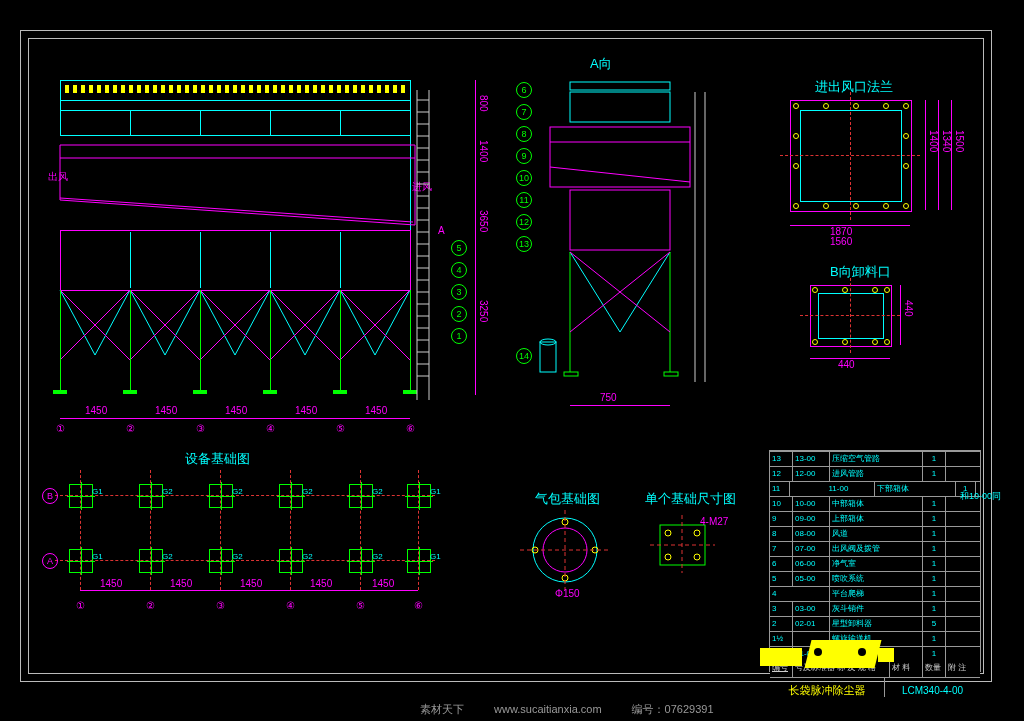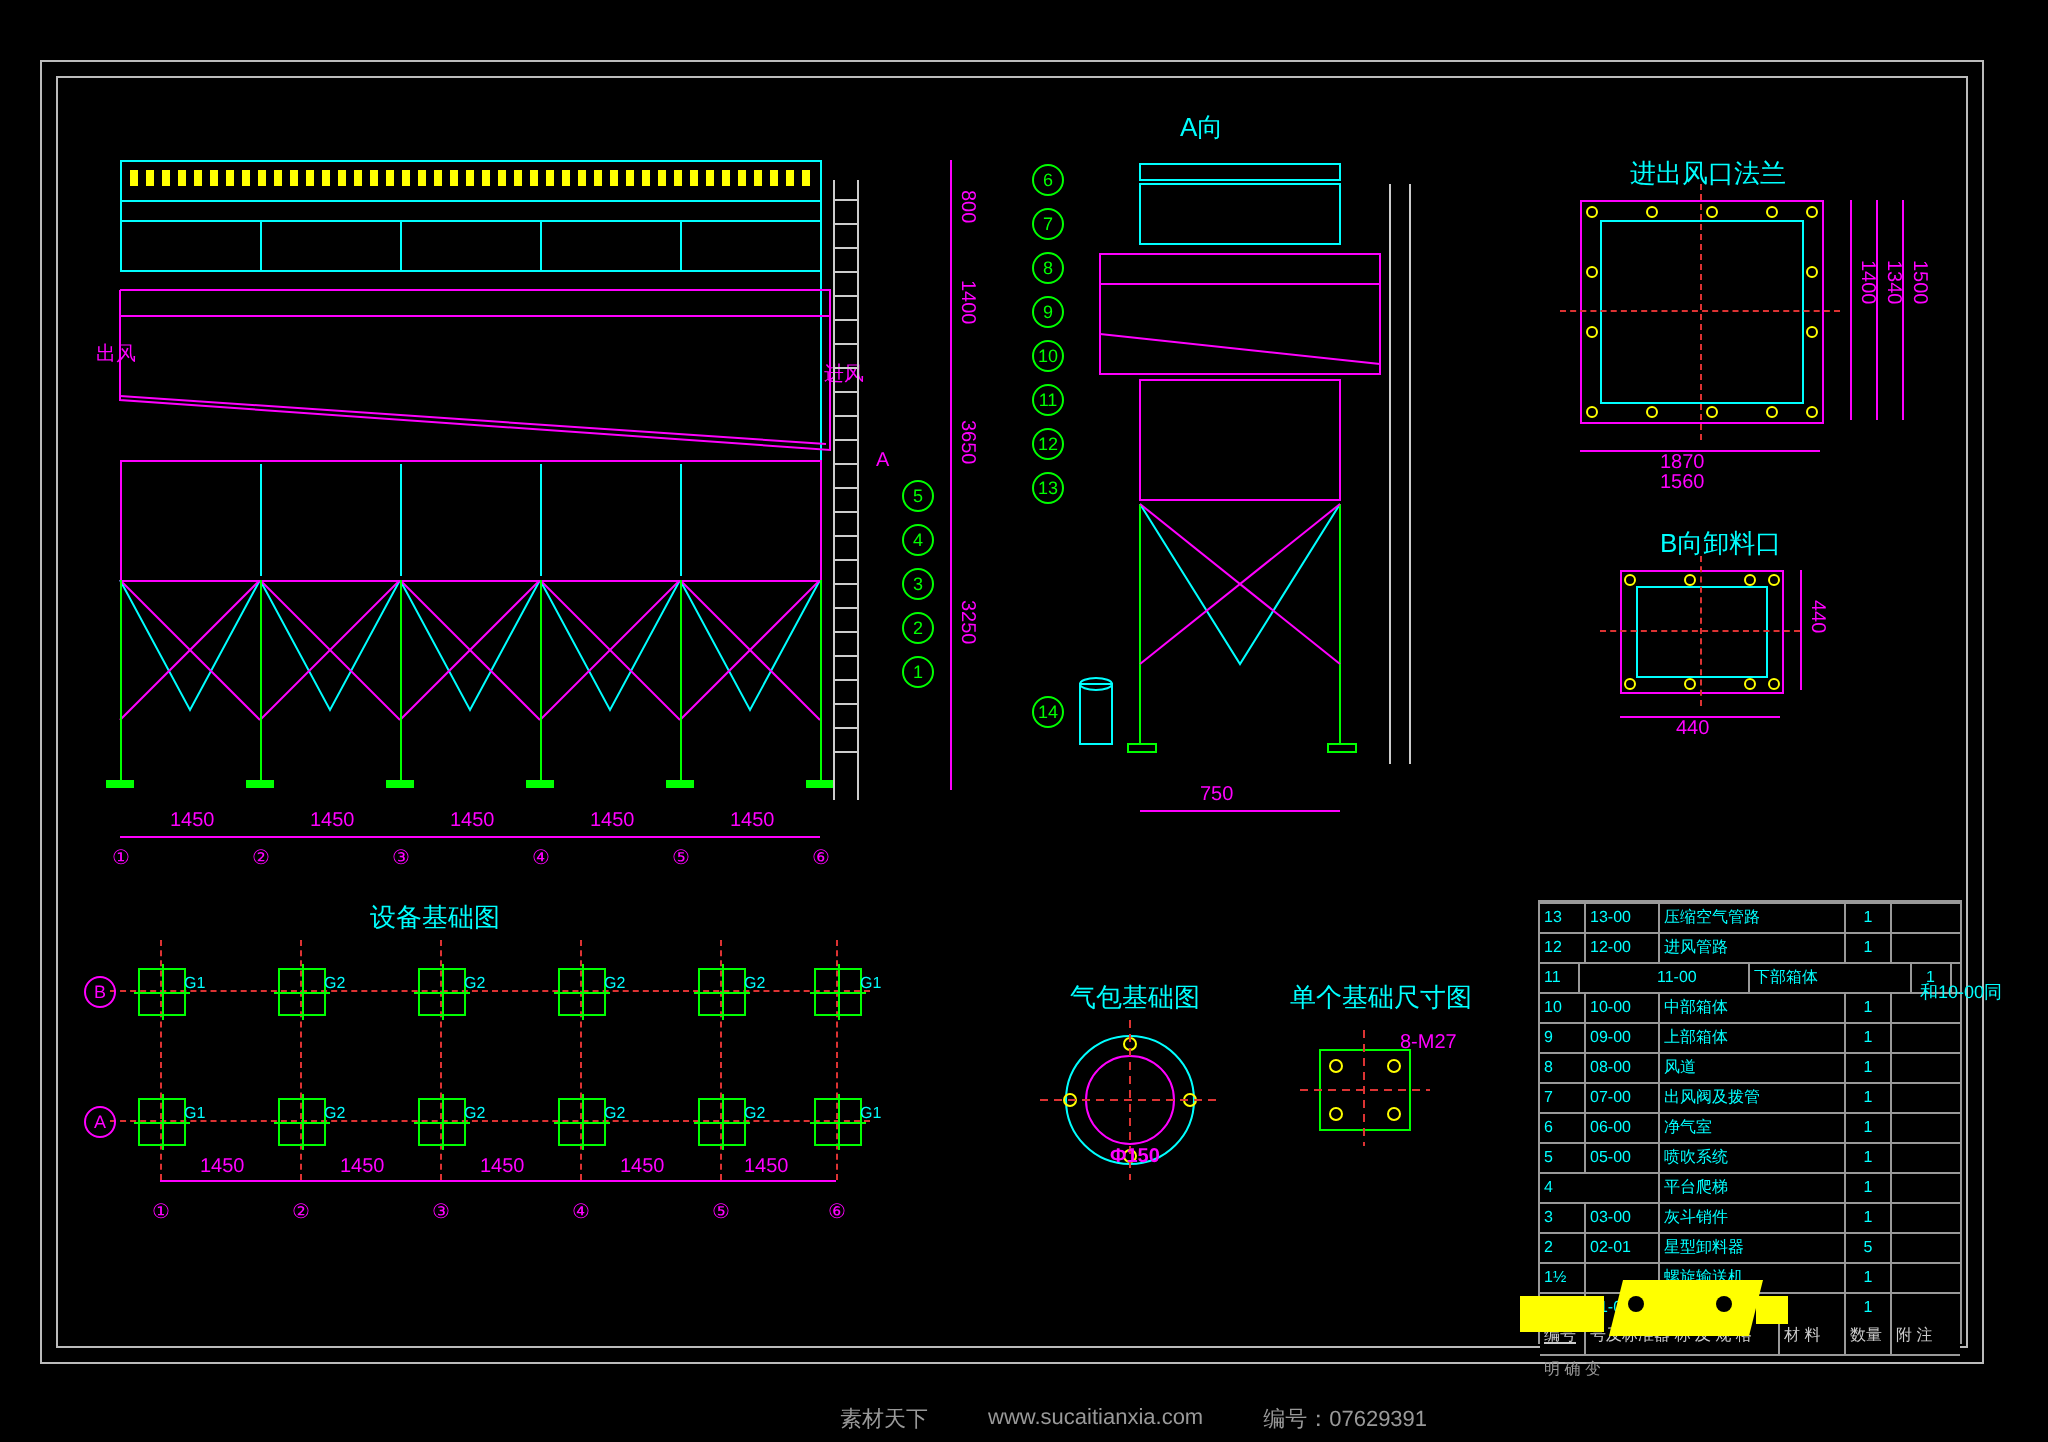--- a/index.html
+++ b/index.html
@@ -413,35 +413,35 @@
   <svg style="position:absolute; left:520px; top:510px; width:90px; height:80px;">
     <circle cx="45" cy="40" r="32" fill="none" stroke="#0ff"></circle>
     <circle cx="45" cy="40" r="22" fill="none" stroke="#f0f"></circle>
     <circle cx="45" cy="12" r="3" fill="none" stroke="#ff0"></circle>
     <circle cx="75" cy="40" r="3" fill="none" stroke="#ff0"></circle>
     <circle cx="45" cy="68" r="3" fill="none" stroke="#ff0"></circle>
     <circle cx="15" cy="40" r="3" fill="none" stroke="#ff0"></circle>
     <line x1="0" y1="40" x2="90" y2="40" stroke="#d33" stroke-dasharray="4 3"></line>
     <line x1="45" y1="0" x2="45" y2="80" stroke="#d33" stroke-dasharray="4 3"></line>
   </svg>
-  <span class="label mag" style="left:555px; top:573px;font-weight:bold;">Φ150</span>
+  <span class="label mag" style="left:555px; top:588px;">Φ150</span>
 </div>
 
 <div>
   <span class="section-title" style="left:645px; top:490px;">单个基础尺寸图</span>
   <svg style="position:absolute; left:650px; top:515px; width:70px; height:60px;">
     <rect x="10" y="10" width="45" height="40" fill="none" stroke="#0f0"></rect>
     <circle cx="18" cy="18" r="3" fill="none" stroke="#ff0"></circle>
     <circle cx="47" cy="18" r="3" fill="none" stroke="#ff0"></circle>
     <circle cx="18" cy="42" r="3" fill="none" stroke="#ff0"></circle>
     <circle cx="47" cy="42" r="3" fill="none" stroke="#ff0"></circle>
     <line x1="0" y1="30" x2="65" y2="30" stroke="#d33" stroke-dasharray="4 3"></line>
     <line x1="32" y1="0" x2="32" y2="58" stroke="#d33" stroke-dasharray="4 3"></line>
   </svg>
-  <span class="label mag" style="left:700px; top:516px;">8-M27</span>
+  <span class="label mag" style="left:700px; top:516px;">4-M27</span>
 </div>
 
 <div class="titleblock">
   <div id="bom-rows">
       <div class="tb-row">
         <div class="tb-cell" style="width:18px;">13</div>
         <div class="tb-cell" style="width:32px;">13-00</div>
         <div class="tb-cell" style="width:88px;">压缩空气管路</div>
         <div class="tb-cell" style="width:18px; text-align:center;">1</div>
         <div class="tb-cell" style="flex:1;"></div>
@@ -538,20 +538,24 @@
         <div class="tb-cell" style="flex:1;"></div>
       </div>
     </div>
   <div class="tb-head">
     <div class="tb-cell" style="width:18px;text-decoration:underline;">编号</div>
     <div class="tb-cell" style="width:92px;">号及标准器 称 及 规 格</div>
     <div class="tb-cell" style="width:28px;">材 料</div>
     <div class="tb-cell" style="width:18px;">数量</div>
     <div class="tb-cell" style="flex:1;">附 注</div>
   </div>
+  <div class="tb-title">
+    <div class="big">长袋脉冲除尘器</div>
+    <div class="dwgno">LCM340-4-00</div>
+  </div>
   <div class="tb-row" style="height:20px;">
     <div class="tb-cell" style="flex:1; color:#999;">明 确 变</div>
   </div>
 </div>
 <span class="label cyan" style="left:960px; top:490px; font-size:9px;">和10-00同</span>
 
 <div class="watermark">
   <div class="blk" style="left:0; top:8px; width:42px; height:18px;"></div>
   <div class="blk" style="left:48px; top:0; width:70px; height:28px; transform:skewX(-14deg);"></div>
   <div class="blk" style="left:118px; top:8px; width:16px; height:14px;"></div>

